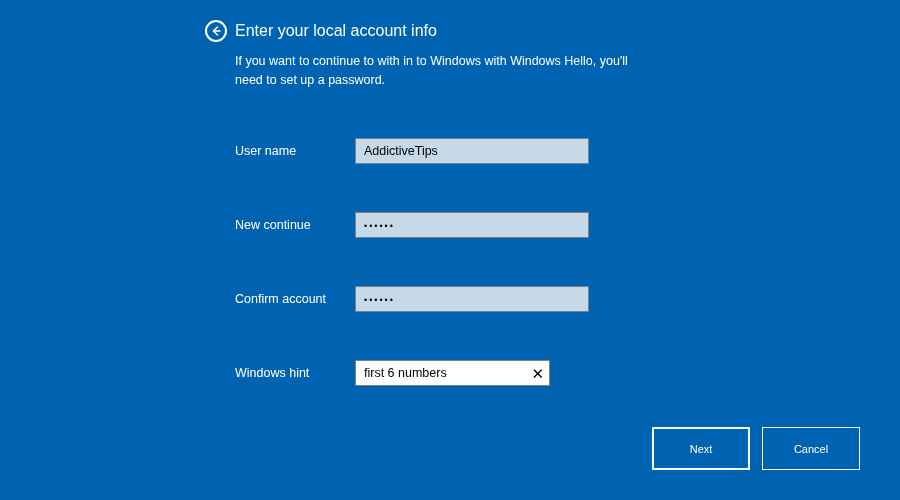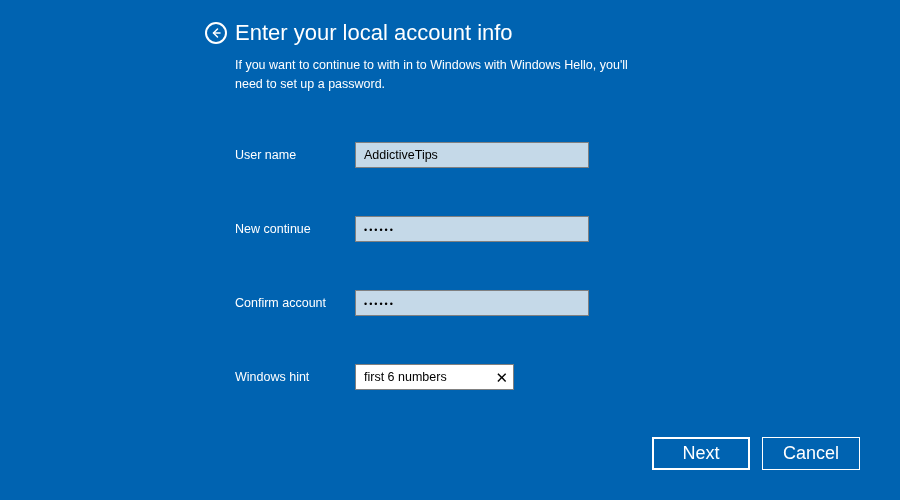--- a/index.html
+++ b/index.html
@@ -36,21 +36,21 @@
       align-items: center;
       justify-content: center;
       cursor: pointer;
       flex-shrink: 0;
     }
     .back-icon svg {
       width: 12px;
       height: 12px;
     }
     .title {
-      font-size: 22px;
+      font-size: 16px;
       font-weight: 300;
     }
     .description {
       font-size: 12.5px;
       line-height: 1.5;
       margin-bottom: 14px;
       max-width: 420px;
       font-weight: 300;
     }
     .form {
@@ -78,21 +78,21 @@
       color: #000000;
       outline: none;
     }
     .form-input.password-dots {
       letter-spacing: 2px;
       font-size: 9px;
       padding-top: 2px;
     }
     .hint-wrapper {
       position: relative;
-      width: 159px;
+      width: 195px;
     }
     .form-input.hint {
       background: #ffffff;
       padding-right: 28px;
       width: 100%;
     }
     .clear-icon {
       position: absolute;
       right: 6px;
       top: 50%;
@@ -106,25 +106,25 @@
     }
     .button-row {
       position: absolute;
       bottom: 30px;
       right: 40px;
       display: flex;
       gap: 12px;
     }
     .btn {
       min-width: 98px;
-      height: 33px;
+      height: 43px;
       border: 1px solid #ffffff;
       background: transparent;
       color: #ffffff;
-      font-size: 18px;
+      font-size: 11px;
       font-family: inherit;
       cursor: pointer;
       display: flex;
       align-items: center;
       justify-content: center;
     }
     .btn.primary {
       border: 2px solid #ffffff;
     }
   </style>

